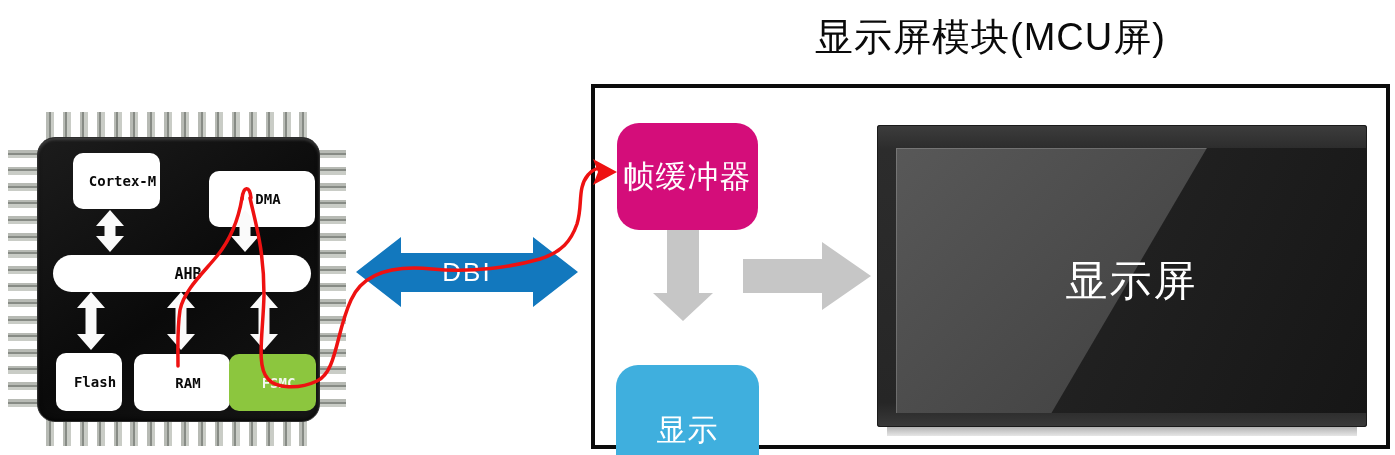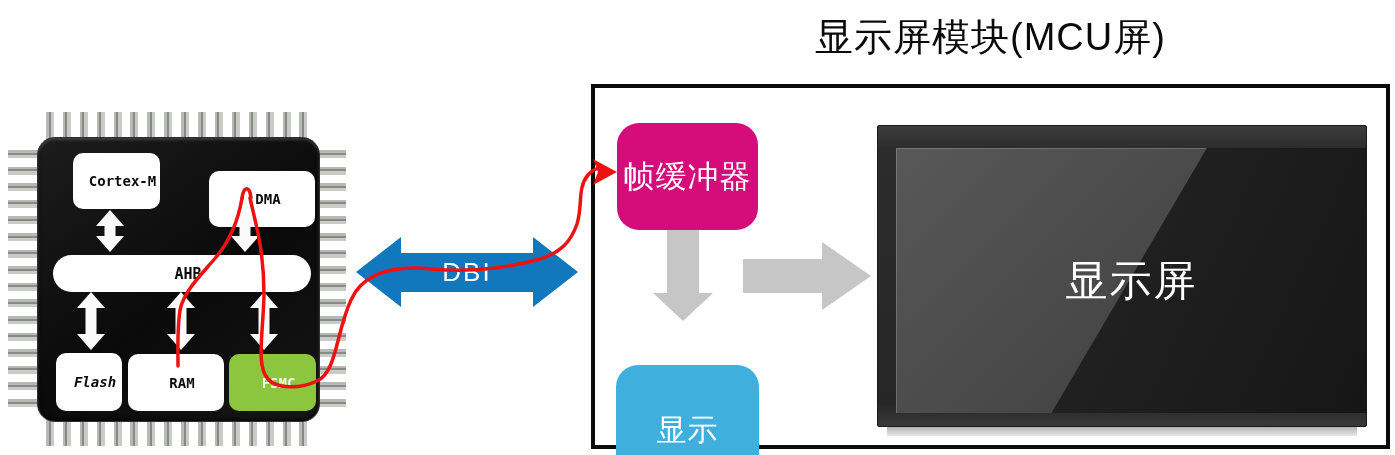--- a/index.html
+++ b/index.html
@@ -21,22 +21,22 @@
   .chip-body{position:absolute;left:37px;top:137px;width:281px;height:283px;z-index:2;
     background:linear-gradient(145deg,#1c1c1c,#0a0a0a 55%,#161616);
     border:1px solid #2e2e2e;border-radius:18px;
     box-shadow:inset 0 2px 3px rgba(255,255,255,.18), inset 0 -2px 4px rgba(0,0,0,.6);}
   .blk{position:absolute;background:#fff;border-radius:10px;color:#0a0a0a;
     display:flex;align-items:center;justify-content:center;
     font-family:"DejaVu Sans Mono","Liberation Mono",monospace;font-weight:700;font-size:14px;padding-left:12px;}
   .blk-cortex{left:35px;top:15px;width:75px;height:56px;}
   .blk-dma{left:171px;top:33px;width:94px;height:56px;}
   .blk-ahb{left:15px;top:117px;width:246px;height:37px;border-radius:19px;font-size:15px;}
-  .blk-flash{left:18px;top:215px;width:54px;height:58px;font-style:italic;}
-  .blk-ram{left:90px;top:216px;width:84px;height:57px;}
+  .blk-flash{left:18px;top:215px;width:54px;height:58px;}
+  .blk-ram{left:96px;top:216px;width:84px;height:57px;}
   .blk-fsmc{left:191px;top:216px;width:75px;height:57px;background:#8cc63e;color:#f4f7ef;}
 
   
   .module-box{position:absolute;left:591px;top:84px;width:791px;height:357px;
     border:4px solid #0b0b0b;background:#fff;z-index:3;}
   .fb-box{position:absolute;left:22px;top:35px;width:141px;height:107px;background:#d40d7a;
     border-radius:22px;display:flex;align-items:center;justify-content:center;
     color:#fff;font-size:31px;letter-spacing:1px;}
   .dc-box{position:absolute;left:21px;top:235px;width:143px;height:129px;background:#3fafde;
     border-radius:22px;display:flex;flex-direction:column;align-items:center;justify-content:center;

